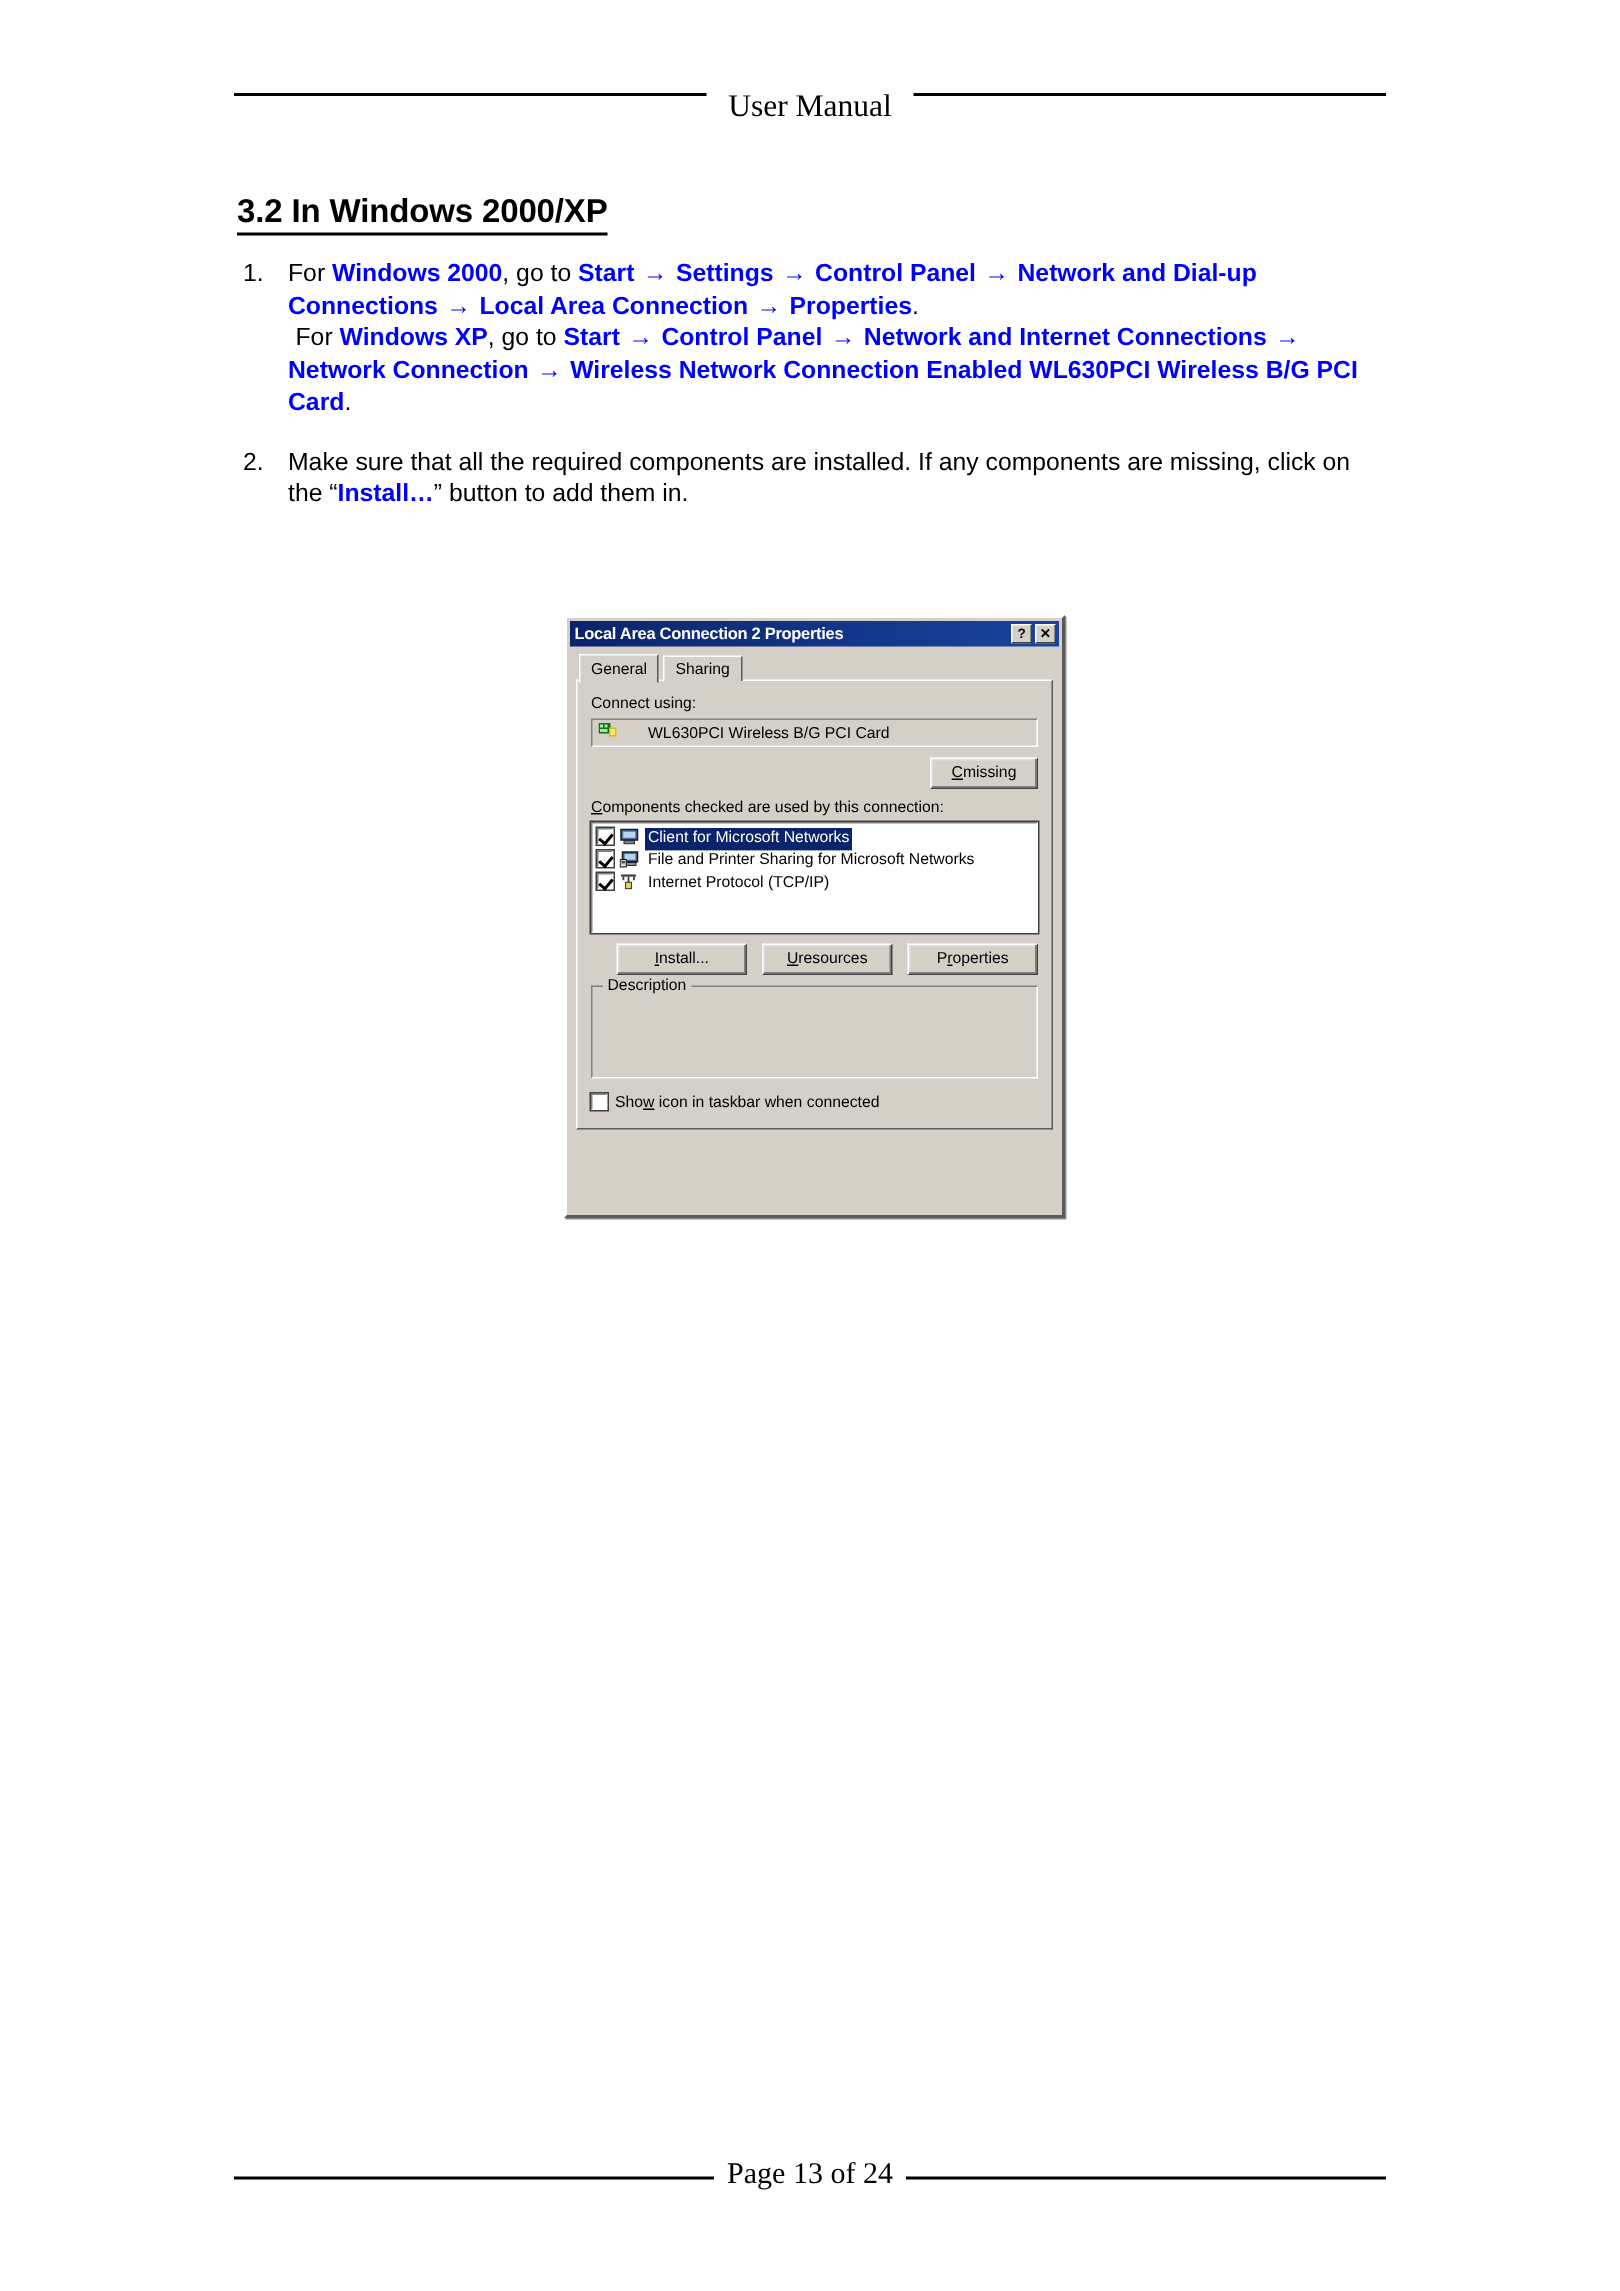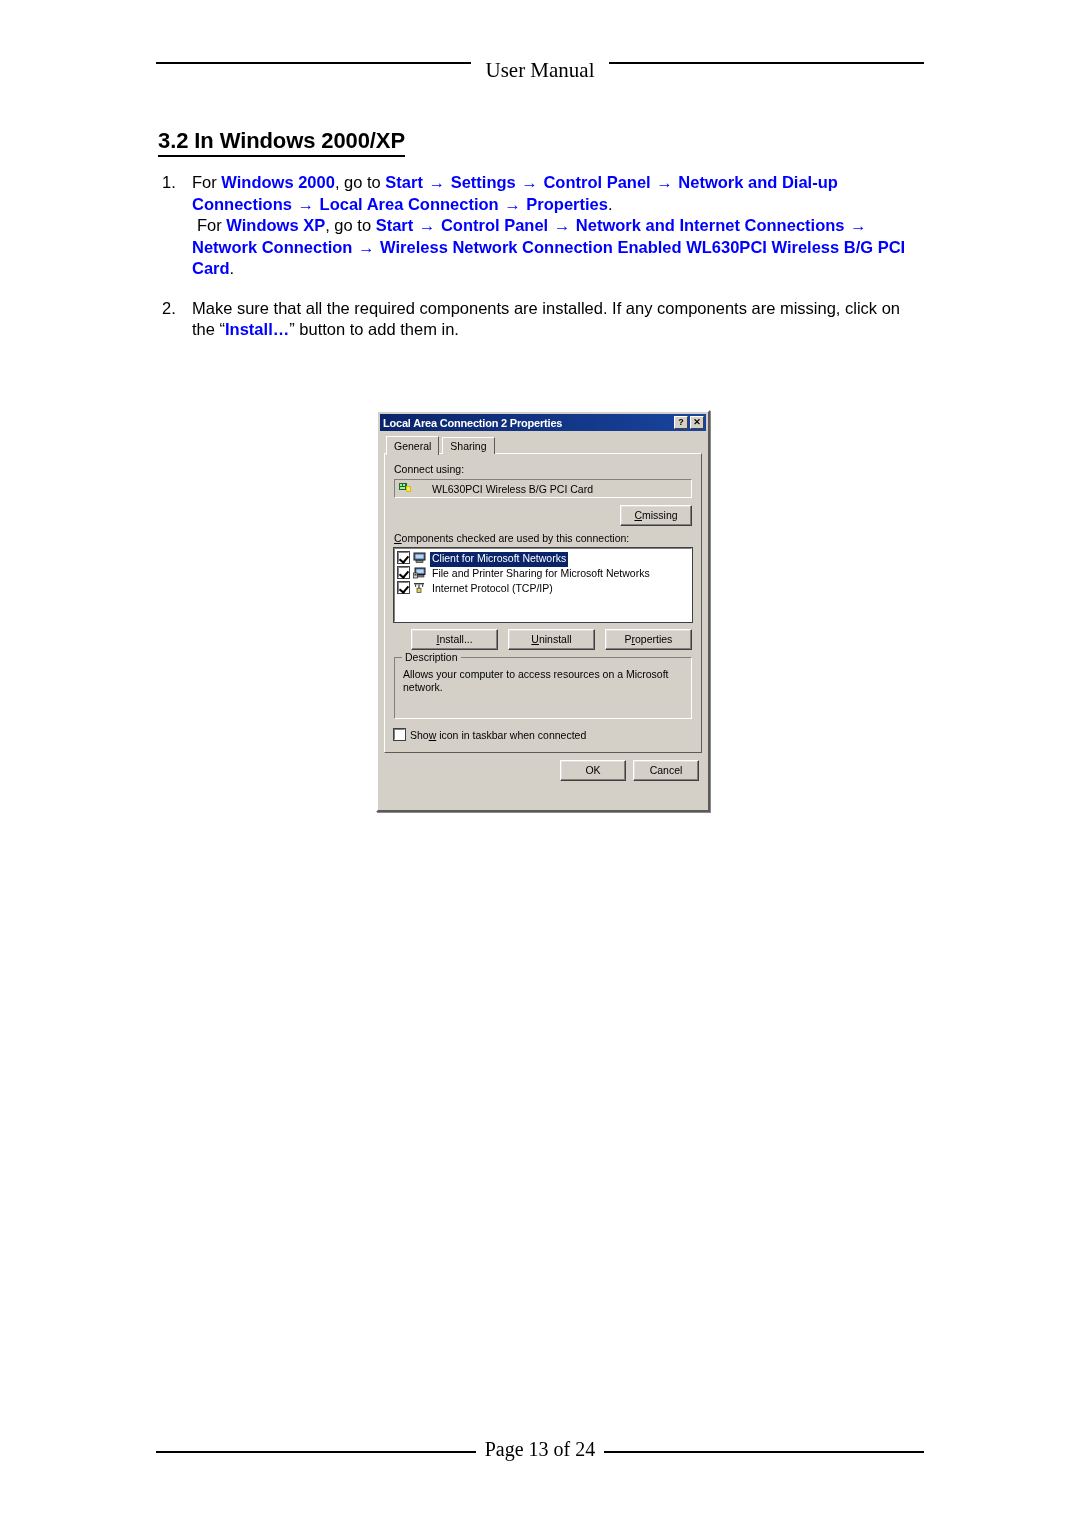--- a/index.html
+++ b/index.html
@@ -456,41 +456,36 @@
               <rect x="4" y="6.2" width="4" height="4.2" fill="#e8d24a" stroke="#3a3a3a" stroke-width="0.7"></rect>
             </svg>
           </span>
           <span class="label-chip">Internet Protocol (TCP/IP)</span>
         </div>
 
       </div>
 
       <div class="btnrow3">
         <div class="btn"><span class="u">I</span><span id="ins-rest">nstall...</span></div>
-        <div class="btn"><span class="u">U</span><span id="uni-rest">ninstall</span></div>
+        <div class="btn"><span class="u">U</span><span id="uni-rest">resources</span></div>
         <div class="btn">P<span class="u">r</span><span id="pro-rest">operties</span></div>
       </div>
 
       <div class="groupbox">
         <span class="gb-title">Description</span>
-        <div class="gb-text">Allows your computer to access resources on a Microsoft network.</div>
       </div>
 
       <div class="taskbar-check">
         <span class="cbx"></span>
         <span>Sho<span class="u">w</span><span id="tsk-rest"> icon in taskbar when connected</span></span>
       </div>
 
     </div>
   </div>
 
-  <div class="dlg-footer">
-    <div class="btn">OK</div>
-    <div class="btn">Cancel</div>
-  </div>
 
 </div>
 
 <div class="page-footer">
   <div class="rule"></div>
   <div class="footer-text">Page 13 of 24</div>
   <div class="rule"></div>
 </div>
 
 </body></html>

